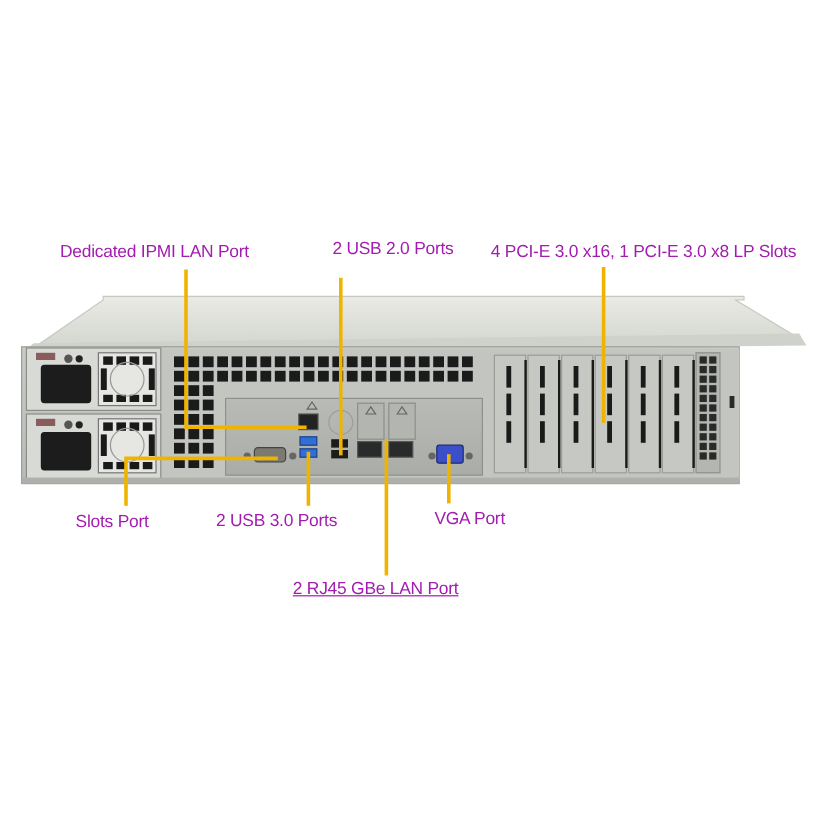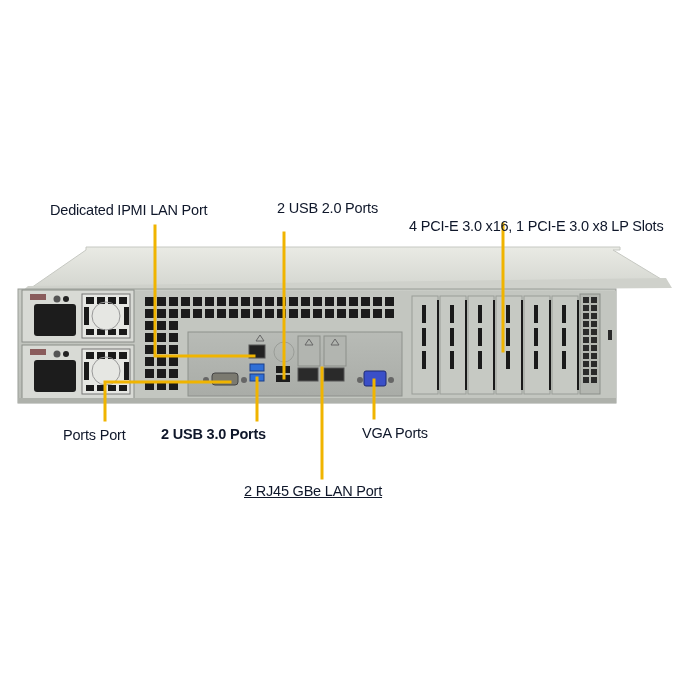--- a/index.html
+++ b/index.html
@@ -1,18 +1,18 @@
 <!DOCTYPE html>
 <html><head>
 <meta charset="utf-8">
 <style>
   html, body { margin: 0; padding: 0; background: #ffffff; }
   body { width: 700px; height: 700px; position: relative; overflow: hidden;
          font-family: "Liberation Sans", sans-serif; }
-  .label { position: absolute; font-size: 14.5px; color: #0f172a; white-space: nowrap;
+  .label { position: absolute; font-size: 14.5px; color: #a21caf; white-space: nowrap;
            letter-spacing: -0.2px; }
   svg { position: absolute; left: 0; top: 0; }
 </style>
 </head>
 <body>
 
 <svg width="700" height="700" viewBox="0 0 700 700">
   <defs>
     <linearGradient id="topg" x1="0" y1="0" x2="0" y2="1">
       <stop offset="0" stop-color="#e9eae4"></stop>
@@ -231,17 +231,17 @@
     <polyline points="503,224 503,351"></polyline>
     <polyline points="105,420 105,382 230,382"></polyline>
     <polyline points="257,420 257,378"></polyline>
     <polyline points="322,478 322,368"></polyline>
     <polyline points="374,418 374,380"></polyline>
   </g>
 </svg>
 
 <div class="label" style="left:50px; top:202px;">Dedicated IPMI  LAN Port</div>
 <div class="label" style="left:245px; top:200px;margin-left:32px;">2 USB 2.0 Ports</div>
-<div class="label" style="left:409px; top:218px;">4 PCI-E 3.0 x16,  1 PCI-E 3.0 x8 LP Slots</div>
-<div class="label" style="left:63px; top:427px;">Ports Port</div>
-<div class="label" style="left:161px; top:426px;font-weight:bold;">2 USB 3.0 Ports</div>
-<div class="label" style="left:362px; top:425px;">VGA Ports</div>
+<div class="label" style="left:409px; top:202px;">4 PCI-E 3.0 x16,  1 PCI-E 3.0 x8 LP Slots</div>
+<div class="label" style="left:63px; top:427px;">Slots Port</div>
+<div class="label" style="left:180px; top:426px;">2 USB 3.0 Ports</div>
+<div class="label" style="left:362px; top:425px;">VGA Port</div>
 <div class="label" style="left:244px; top:483px;text-decoration:underline;">2 RJ45  GBe LAN Port</div>
 
 </body></html>

